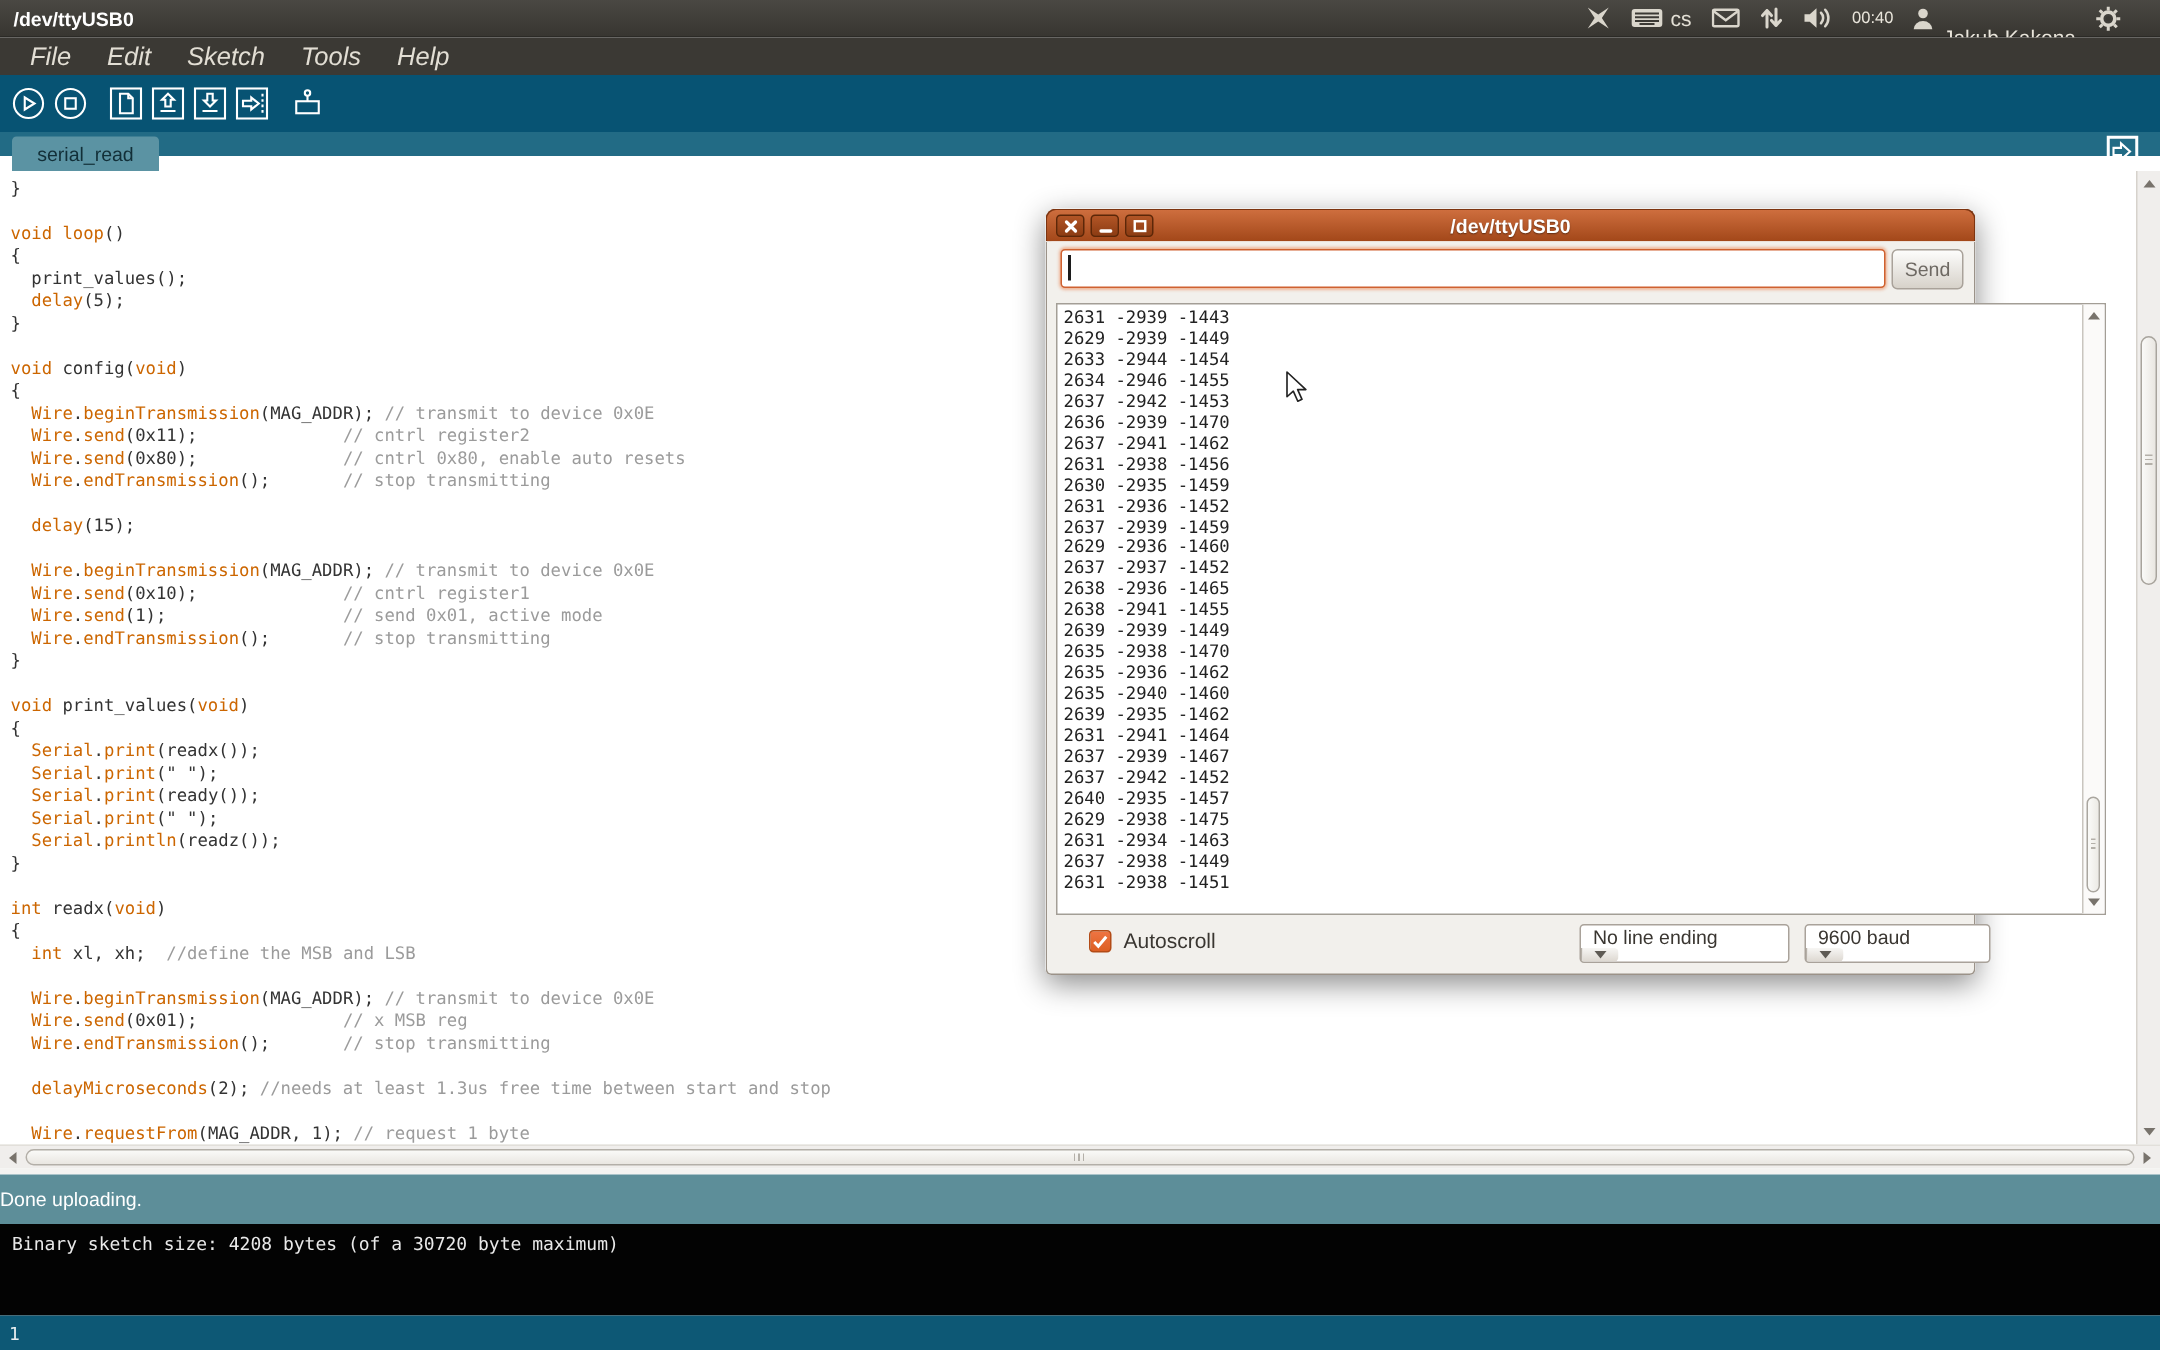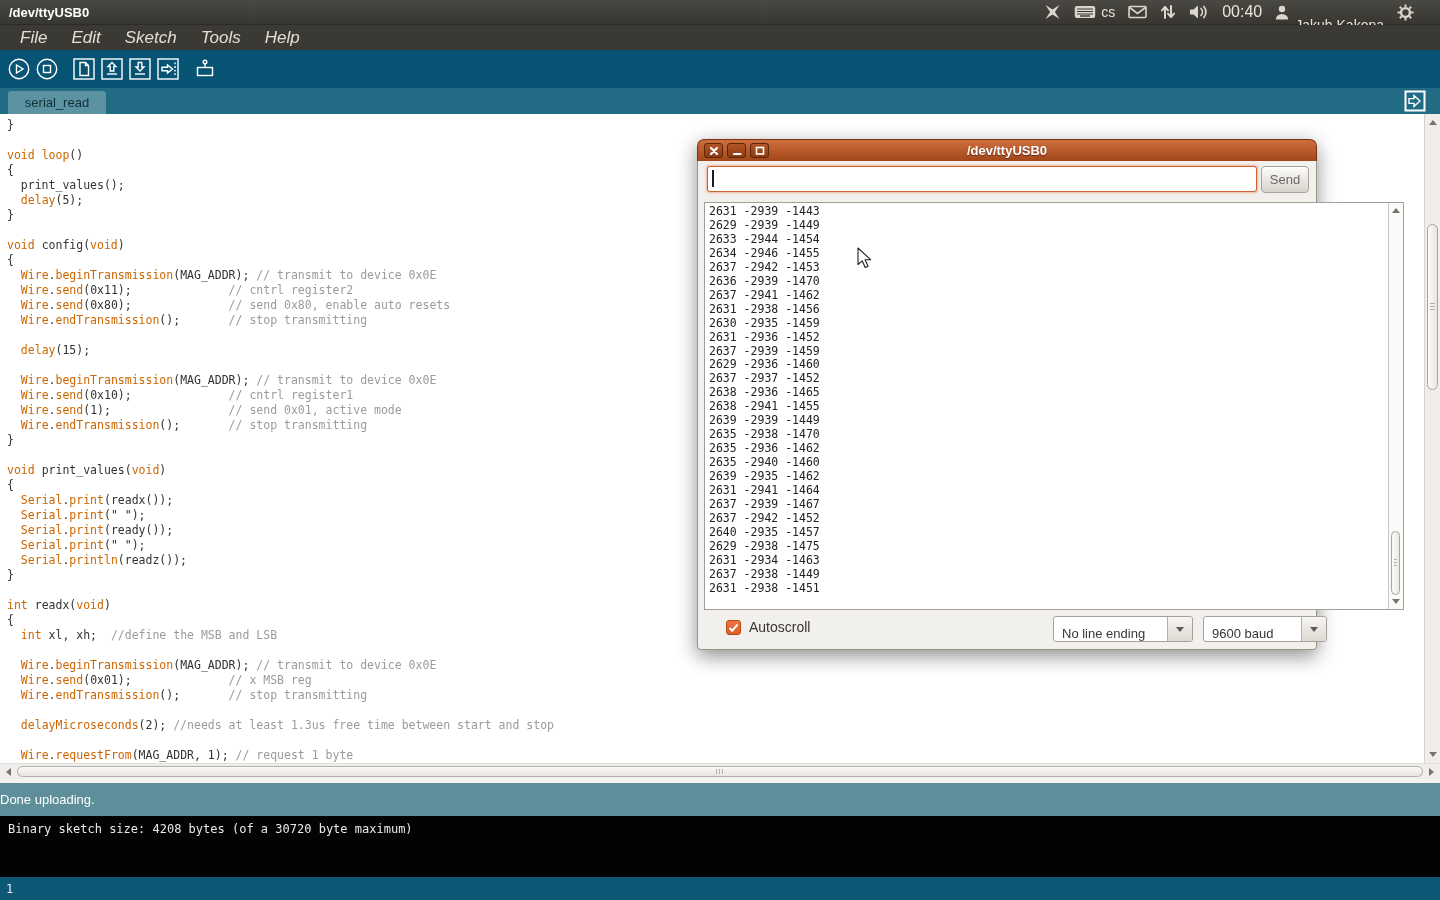--- a/index.html
+++ b/index.html
@@ -8,36 +8,36 @@
   .screen { position:absolute; inset:0; width:1440px; height:900px; }
 
   
   .top-panel { position:absolute; left:0; top:0; width:1440px; height:25px;
     background:linear-gradient(#4a4843,#383631); border-bottom:1px solid #2b2a26;
     display:flex; align-items:center; color:#e4e0d6; }
   .panel-title { font-weight:bold; font-size:13px; margin-left:9px; color:#ffffff; }
   .tray { margin-left:auto; display:flex; align-items:center; gap:13px; padding-right:26px; }
   .tray svg { display:block; }
   .tray-label { font-size:14px; color:#e4e0d6; }
-  .clock { font-size:16px; color:#e9e5db; }
+  .clock { font-size:11px; color:#e9e5db; }
   .username { font-size:14px; color:#e9e5db;margin-top:25px; }
 
   
   .menu-bar { position:absolute; left:0; top:25px; width:1440px; height:25px;
     background:#3b3934; display:flex; align-items:center; padding-left:10px; gap:4px; }
   .menu-item { color:#e2ded4; font-size:17px; padding:3px 10px;font-style:italic; }
 
   
   .toolbar { position:absolute; left:0; top:50px; width:1440px; height:38px;
     background:#075373; display:flex; align-items:center; padding-left:6px; }
   .tb-btn { width:26px; height:26px; display:flex; align-items:center; justify-content:center; margin-right:2px; }
   .tb-gap { width:9px; }
 
   
-  .tab-strip { position:absolute; left:0; top:88px; width:1440px; height:26px; background:#226b85; }
+  .tab-strip { position:absolute; left:0; top:88px; width:1440px; height:16px; background:#226b85; }
   .tab { position:absolute; left:8px; top:3px; width:98px; height:23px; background:#5b93a3;
     border-radius:3px 3px 0 0; display:flex; align-items:center; justify-content:center;
     font-size:13px; color:#122f38; }
   .newtab-btn { position:absolute; right:14px; top:2px; width:22px; height:22px;
     display:flex; align-items:center; justify-content:center; }
 
   
   .editor { position:absolute; left:0; top:114px; width:1424px; height:649px; background:#ffffff; overflow:hidden; }
   .code { position:absolute; left:7px; top:4px; font-family:"DejaVu Sans Mono", monospace;
     font-size:11.5px; line-height:15px; }
@@ -103,21 +103,21 @@
     border-left:1px solid #c9c5bf; }
   .sm-thumb { position:absolute; left:2px; bottom:14px; width:9px; height:64px; border:1px solid #aaa69f;
     border-radius:6px; background:linear-gradient(90deg,#fafaf8,#eceae5); }
   .sm-thumb::after { content:""; position:absolute; left:2px; right:2px; top:50%; margin-top:-4px;
     height:8px; background:repeating-linear-gradient(#b4b0a9 0 1px, transparent 1px 3px); }
   .sm-bottom { position:absolute; left:0; right:16px; bottom:8px; height:27px;margin-left:16px; }
   .sm-check { position:absolute; left:12px; top:6px; width:15px; height:15px; border:1px solid #b34b16;
     border-radius:3px; background:linear-gradient(#ee7442,#dd5f23); display:flex; align-items:center; justify-content:center; }
   .sm-checklabel { position:absolute; left:35px; top:5px; font-size:14px; color:#3a3631; }
   .combo { position:absolute; top:2px; height:26px; border:1px solid #a9a29a; border-radius:3px;
-    background:#ffffff; display:flex; align-items:flex-end; }
+    background:#ffffff; display:flex; align-items:flex-start;flex-direction:column; }
   .combo-label { flex:1; font-size:13px; color:#3a3631; padding-left:8px; }
   .combo-arrow { width:25px; height:100%; border-left:1px solid #b6b0a8;
     background:linear-gradient(#f7f6f4,#ddd8d1); display:flex; align-items:center; justify-content:center;
     border-radius:0 3px 3px 0; }
   .combo-arrow span { width:0; height:0; border-left:4px solid transparent; border-right:4px solid transparent;
     border-top:5px solid #5f5b55; display:block; }
   .combo-ending { left:339px; width:140px; }
   .combo-baud { left:489px; width:124px; }
 
   .mouse-cursor { position:absolute; left:857px; top:247px; z-index:10; }
@@ -260,21 +260,21 @@
         <div class="cl"><span class="sk">void</span><span class="sp"> </span><span class="sb">loop</span><span class="sp">()</span></div>
         <div class="cl"><span class="sp">{</span></div>
         <div class="cl"><span class="sp">  print_values();</span></div>
         <div class="cl"><span class="sp">  </span><span class="sk">delay</span><span class="sp">(5);</span></div>
         <div class="cl"><span class="sp">}</span></div>
         <div class="cl">&nbsp;</div>
         <div class="cl"><span class="sk">void</span><span class="sp"> config(</span><span class="sk">void</span><span class="sp">)</span></div>
         <div class="cl"><span class="sp">{</span></div>
         <div class="cl"><span class="sp">  </span><span class="sk">Wire</span><span class="sp">.</span><span class="sk">beginTransmission</span><span class="sp">(MAG_ADDR); </span><span class="sc">// transmit to device 0x0E</span></div>
         <div class="cl"><span class="sp">  </span><span class="sk">Wire</span><span class="sp">.</span><span class="sk">send</span><span class="sp">(0x11);              </span><span class="sc">// cntrl register2</span></div>
-        <div class="cl"><span class="sp">  </span><span class="sk">Wire</span><span class="sp">.</span><span class="sk">send</span><span class="sp">(0x80);              </span><span class="sc">// send 0x80, enable auto resets</span></div>
+        <div class="cl"><span class="sp">  </span><span class="sk">Wire</span><span class="sp">.</span><span class="sk">send</span><span class="sp">(0x80);              </span><span class="sc">// cntrl 0x80, enable auto resets</span></div>
         <div class="cl"><span class="sp">  </span><span class="sk">Wire</span><span class="sp">.</span><span class="sk">endTransmission</span><span class="sp">();       </span><span class="sc">// stop transmitting</span></div>
         <div class="cl">&nbsp;</div>
         <div class="cl"><span class="sp">  </span><span class="sk">delay</span><span class="sp">(15);</span></div>
         <div class="cl">&nbsp;</div>
         <div class="cl"><span class="sp">  </span><span class="sk">Wire</span><span class="sp">.</span><span class="sk">beginTransmission</span><span class="sp">(MAG_ADDR); </span><span class="sc">// transmit to device 0x0E</span></div>
         <div class="cl"><span class="sp">  </span><span class="sk">Wire</span><span class="sp">.</span><span class="sk">send</span><span class="sp">(0x10);              </span><span class="sc">// cntrl register1</span></div>
         <div class="cl"><span class="sp">  </span><span class="sk">Wire</span><span class="sp">.</span><span class="sk">send</span><span class="sp">(1);                 </span><span class="sc">// send 0x01, active mode</span></div>
         <div class="cl"><span class="sp">  </span><span class="sk">Wire</span><span class="sp">.</span><span class="sk">endTransmission</span><span class="sp">();       </span><span class="sc">// stop transmitting</span></div>
         <div class="cl"><span class="sp">}</span></div>
         <div class="cl">&nbsp;</div>

